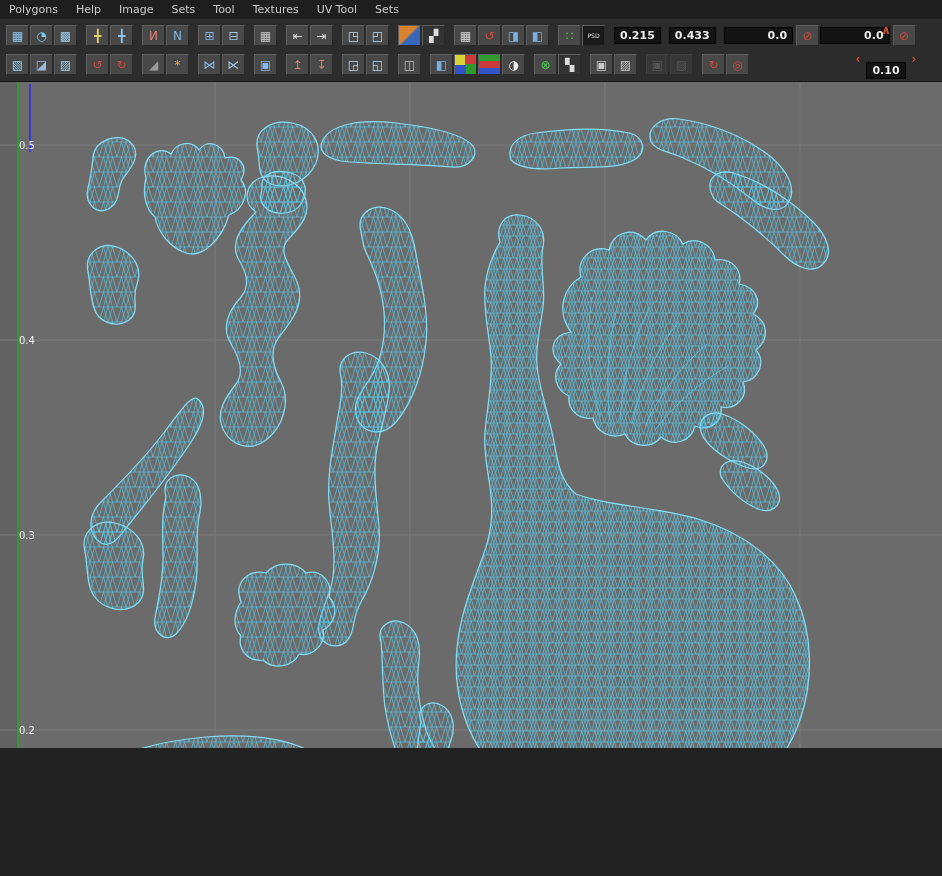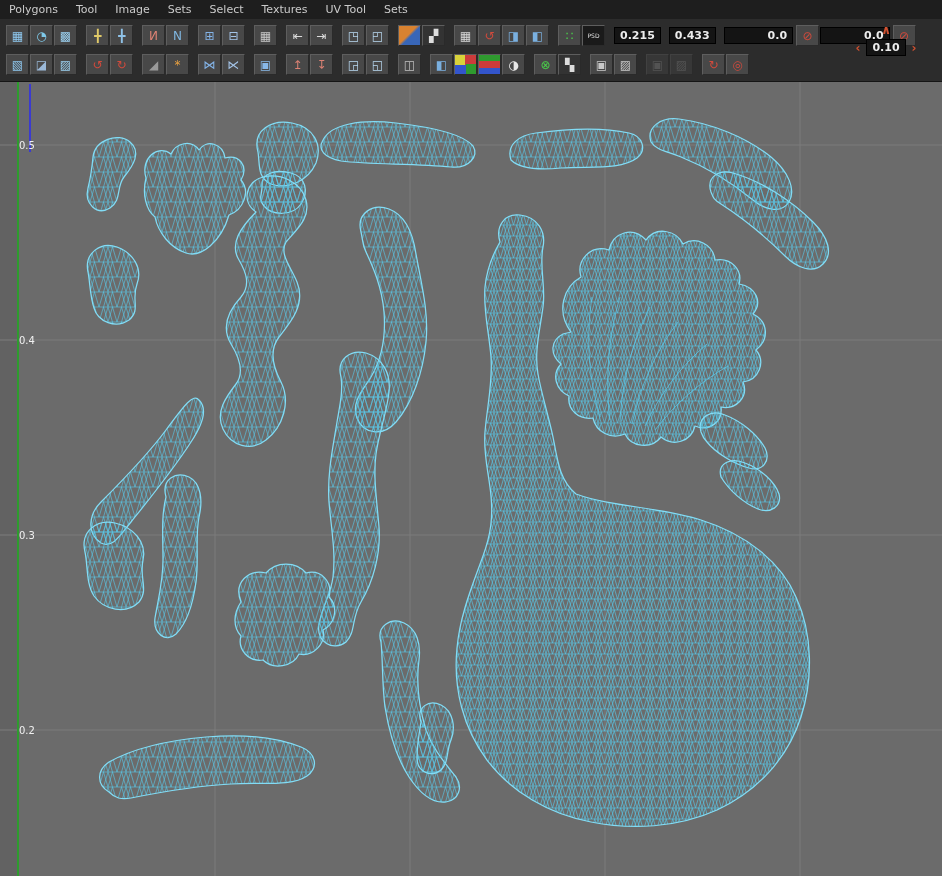--- a/index.html
+++ b/index.html
@@ -1,17 +1,17 @@
 <!DOCTYPE html>
 <html><head>
 <meta charset="utf-8">
 <style>
   * { box-sizing: border-box; }
   body { margin:0; background:#222; font-family:"DejaVu Sans", sans-serif; }
-  .window { width:942px; height:876px; background:#2d2d2d; overflow:hidden; position:relative; }
+  .window { width:942px; height:748px; background:#2d2d2d; overflow:hidden; position:relative; }
 
   
   .menubar { height:19px; background:#1e1e1e; display:flex; align-items:center; color:#cbcbcb; font-size:11px; }
   .menu-item { padding:2px 9px; cursor:default; white-space:nowrap; }
 
   
   .toolbar { height:63px; background:#2c2c2c; border-bottom:1px solid #151515; padding:2px 4px 0 6px; position:relative; }
   .trow { display:flex; align-items:center; height:29px; }
   .rowgroups { display:flex; align-items:center; }
   .tgroup { display:flex; margin-right:8px; }
@@ -19,37 +19,37 @@
           display:flex; align-items:center; justify-content:center; font-size:12px; line-height:1;
           color:#cfcfcf; margin-right:1px; padding:0; cursor:pointer; font-family:inherit; }
   .tbtn.dim { opacity:.42; }
   .tbtn.red { color:#d24a3c; }
   .tfield { background:#141414; border:1px solid #000; color:#ececec; font-size:11px; height:17px;
             display:flex; align-items:center; padding:0 5px; margin-right:8px; min-width:46px;font-weight:bold; }
   .tfield.chip { min-width:30px; margin-right:3px;padding-left:43px; }
   .stepper { position:absolute; right:10px; top:5px; width:92px; display:flex; flex-direction:column; align-items:center; }
   .chev { color:#cf5030; font-size:12px; font-weight:bold; line-height:12px; cursor:pointer; padding:0 2px; }
   .step-row { display:flex; align-items:center; gap:4px; margin-top:3px; }
-  .tfield.step { min-width:38px; margin-right:0; justify-content:center; }
+  .tfield.step { min-width:38px; margin-right:0; justify-content:center;margin-top:23px; }
 
   
   .canvas { position:relative; width:942px; height:794px; background:#6b6b6b; }
   svg text { font-family:"DejaVu Sans", sans-serif; }
 </style>
 </head>
 <body>
 
 <div class="window">
 
   <div class="menubar" id="menubar">
       <div class="menu-item">Polygons</div>
-      <div class="menu-item">Tool</div>
+      <div class="menu-item">Help</div>
       <div class="menu-item">Image</div>
       <div class="menu-item">Sets</div>
-      <div class="menu-item">Select</div>
+      <div class="menu-item">Tool</div>
       <div class="menu-item">Textures</div>
       <div class="menu-item">UV Tool</div>
       <div class="menu-item">Sets</div>
     </div>
 
   <div class="toolbar">
     <div class="trow">
       <div class="rowgroups" id="trow1-groups">
           <div class="tgroup">
             <button class="tbtn" style="color: rgb(142, 200, 240);">

